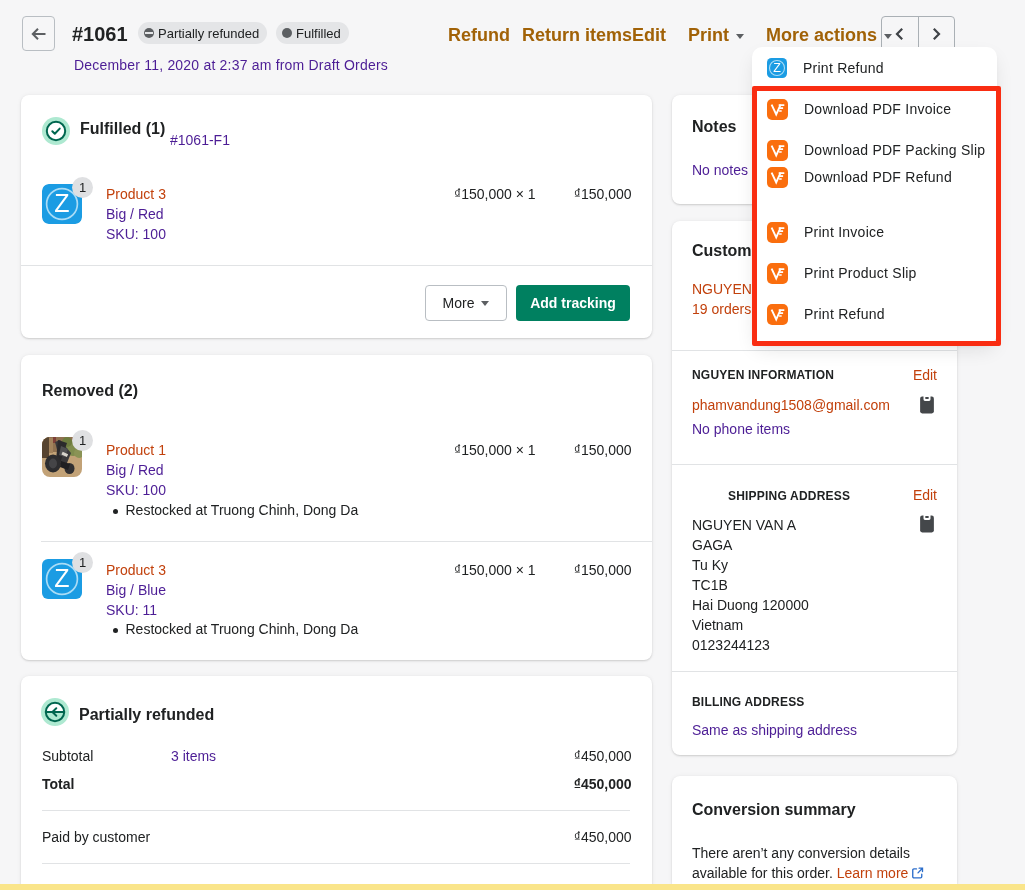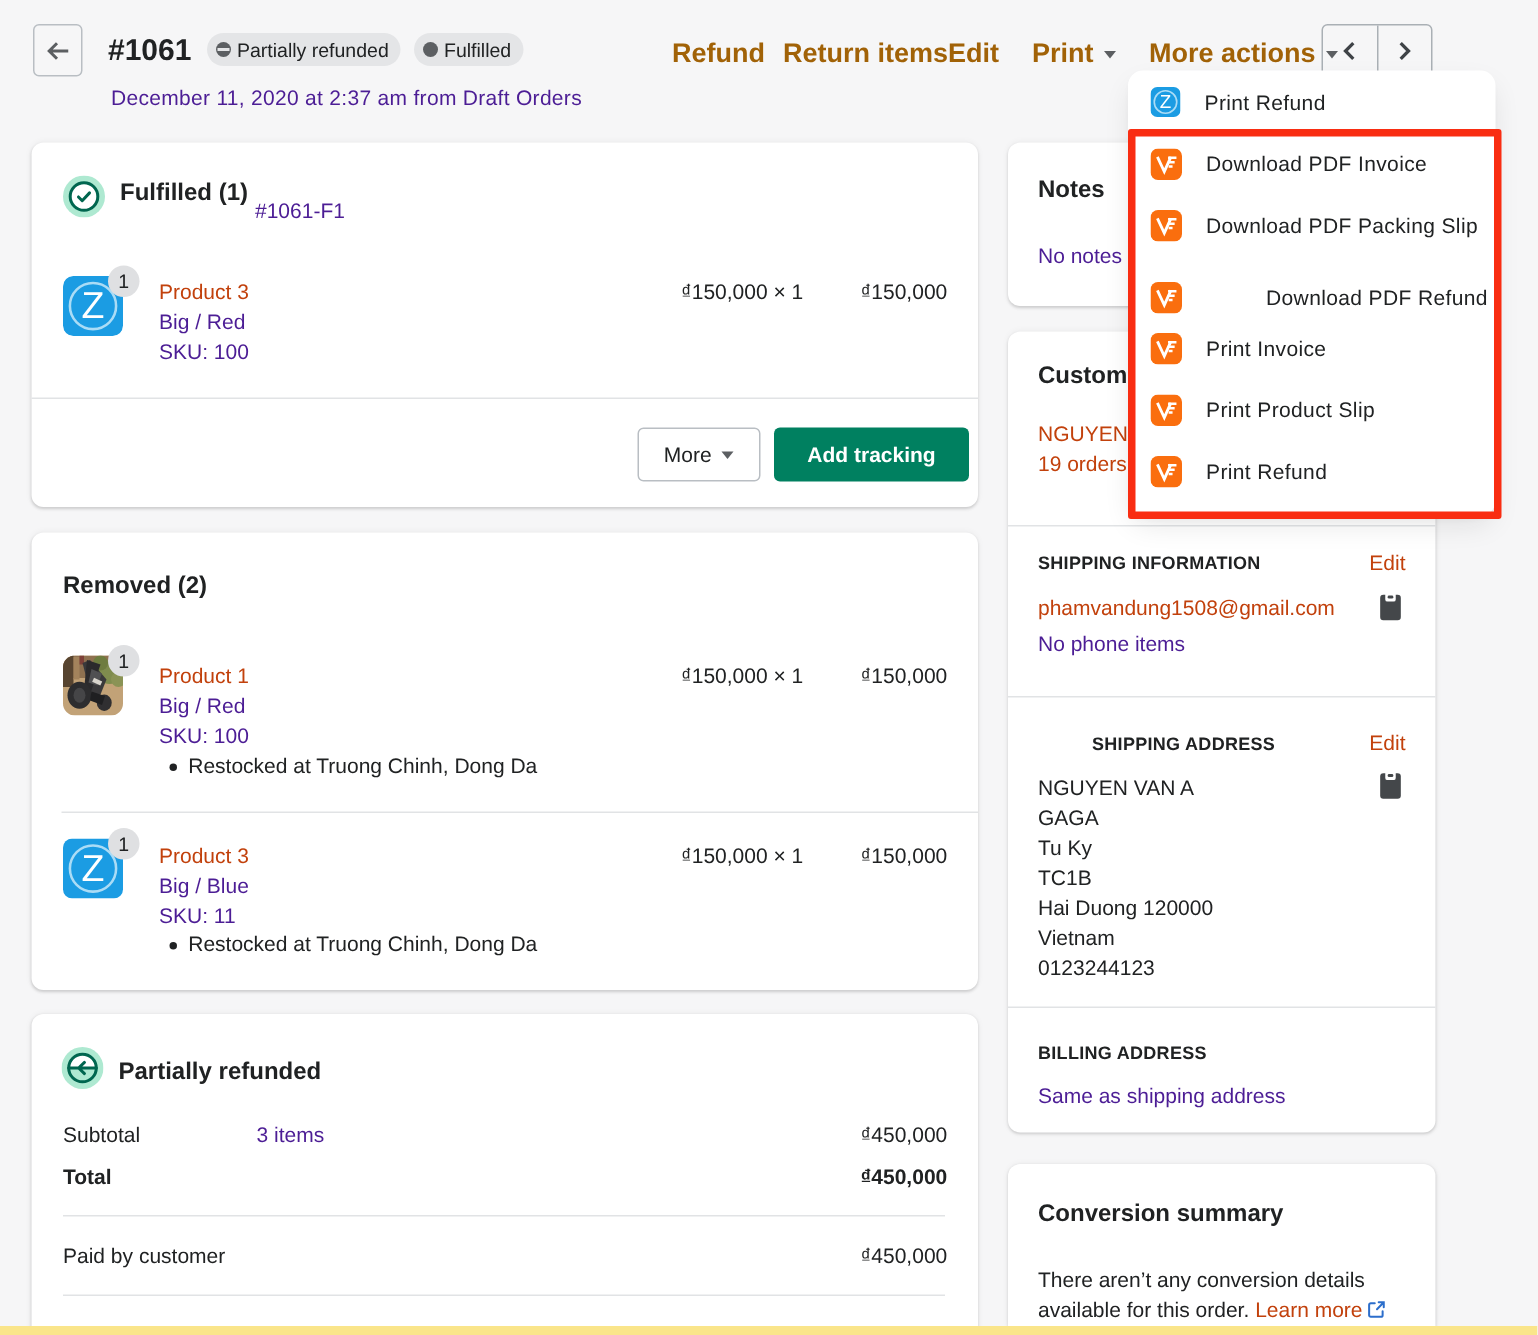--- a/index.html
+++ b/index.html
@@ -75,21 +75,21 @@
  <text x="20" y="28" font-family="Liberation Sans" font-size="25" fill="#fff" text-anchor="middle">Z</text>
 </svg>
 <div class="qty" style="left:72px;top:177px;">1</div>
 <div class="abs t14" style="left:106px;top:183.5px;"><a class="link">Product 3</a></div>
 <div class="abs t14 sub" style="left:106px;top:203.5px;">Big / Red</div>
 <div class="abs t14 sub" style="left:106px;top:223.5px;">SKU: 100</div>
 <div class="abs t14 rgt" style="right:489.5px;top:183.5px;width:120px;">₫150,000 × 1</div>
 <div class="abs t14 rgt" style="right:393.5px;top:183.5px;width:90px;">₫150,000</div>
 <div class="hr" style="left:21px;top:264.5px;width:631px;"></div>
 <div class="btn" style="left:425px;top:285px;width:82px;background:#fff;border:1px solid #b9bec3;color:#202223;">More<span class="caret"></span></div>
-<div class="btn" style="left:516px;top:285px;width:130px;background:#008060;color:#fff;font-weight:700;">Add tracking</div>
+<div class="btn" style="left:516px;top:285px;width:114px;background:#008060;color:#fff;font-weight:700;">Add tracking</div>
 
 <div class="card" style="left:21px;top:355px;width:631px;height:305px;"></div>
 <div class="abs ttl" style="left:42px;top:379px;">Removed (2)</div>
 <svg class="abs" style="left:42px;top:437px;" width="40" height="40" viewBox="0 0 40 40">
  <defs>
       <clipPath id="rc">
         <rect width="40" height="40" rx="8"></rect>
       </clipPath>
     </defs>
  <g clip-path="url(#rc)">
@@ -152,21 +152,21 @@
 
 <div class="card" style="left:672px;top:95px;width:285px;height:109px;"></div>
 <div class="abs ttl" style="left:692px;top:115px;">Notes</div>
 <div class="abs t14 sub" style="left:692px;top:159.7px;">No notes</div>
 
 <div class="card" style="left:672px;top:221px;width:285px;height:534px;"></div>
 <div class="abs ttl" style="left:692px;top:239px;">Customer</div>
 <div class="abs t14" style="left:692px;top:279px;"><a class="link">NGUYEN VAN A</a></div>
 <div class="abs t14" style="left:692px;top:299px;"><a class="link">19 orders</a></div>
 <div class="hr" style="left:672px;top:350px;width:285px;"></div>
-<div class="abs sec" style="left:692px;top:366.8px;">SHIPPING INFORMATION</div>
+<div class="abs sec" style="left:692px;top:366.8px;">NGUYEN INFORMATION</div>
 <div class="abs t14 rgt" style="right:88px;top:365px;width:60px;"><a class="link">Edit</a></div>
 <div class="abs t14" style="left:692px;top:395px;"><a class="link">phamvandung1508@gmail.com</a></div>
 <svg class="abs" style="left:920px;top:396px;" width="14" height="18" viewBox="0 0 13 17">
  <path d="M2 1h9a2 2 0 0 1 2 2v12a2 2 0 0 1-2 2H2a2 2 0 0 1-2-2V3a2 2 0 0 1 2-2z" fill="#44474a" transform="translate(0,-0.5)"></path>
  <path d="M3.2 0h6.6v3.4a1.4 1.4 0 0 1-1.4 1.4H4.6a1.4 1.4 0 0 1-1.4-1.4z" fill="#fff"></path>
  <rect x="4.7" y="1" width="3.6" height="1.9" rx="0.9" fill="#44474a"></rect>
 </svg>
 <div class="abs t14 sub" style="left:692px;top:418.6px;">No phone items</div>
 <div class="hr" style="left:672px;top:464px;width:285px;"></div>
 <div class="abs sec" style="left:692px;top:487.5px;margin-left:36px;">SHIPPING ADDRESS</div>
@@ -207,21 +207,21 @@
       <span>Download PDF Invoice</span>
     </div>
 <div class="mi" style="top:140px;">
       <svg width="21" height="21" viewBox="0 0 21 21">
         <rect width="21" height="21" rx="5" fill="#fa6e0e"></rect>
         <path d="M4.6 5.6l4.6 9.8 4.4-9.8" fill="none" stroke="#fff" stroke-width="1.9"></path>
         <path d="M11.7 6.2h5.6M11.9 9.2h4.2M12.1 12h2.6" stroke="#fff" stroke-width="1.7"></path>
       </svg>
       <span>Download PDF Packing Slip</span>
     </div>
-<div class="mi" style="top:188px;gap:40px;">
+<div class="mi" style="top:167px;">
       <svg width="21" height="21" viewBox="0 0 21 21">
         <rect width="21" height="21" rx="5" fill="#fa6e0e"></rect>
         <path d="M4.6 5.6l4.6 9.8 4.4-9.8" fill="none" stroke="#fff" stroke-width="1.9"></path>
         <path d="M11.7 6.2h5.6M11.9 9.2h4.2M12.1 12h2.6" stroke="#fff" stroke-width="1.7"></path>
       </svg>
       <span>Download PDF Refund</span>
     </div>
 <div class="mi" style="top:222px;">
       <svg width="21" height="21" viewBox="0 0 21 21">
         <rect width="21" height="21" rx="5" fill="#fa6e0e"></rect>

